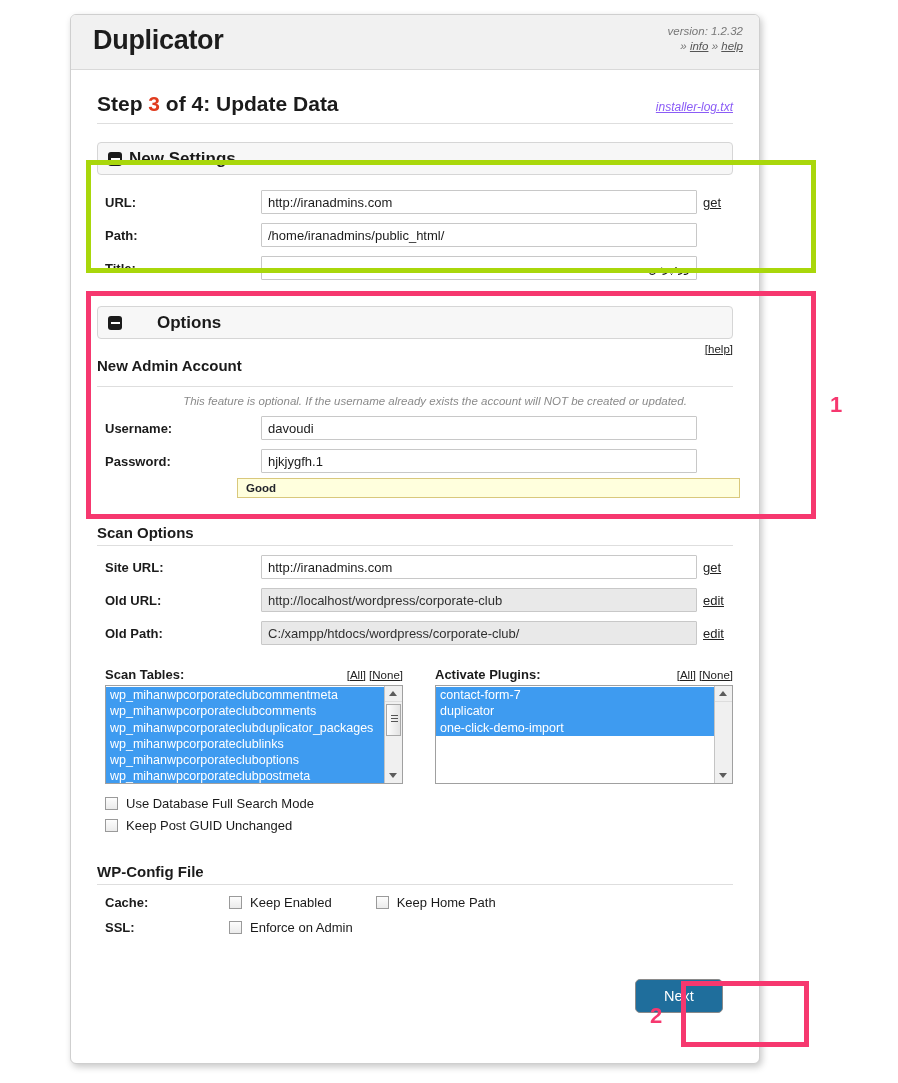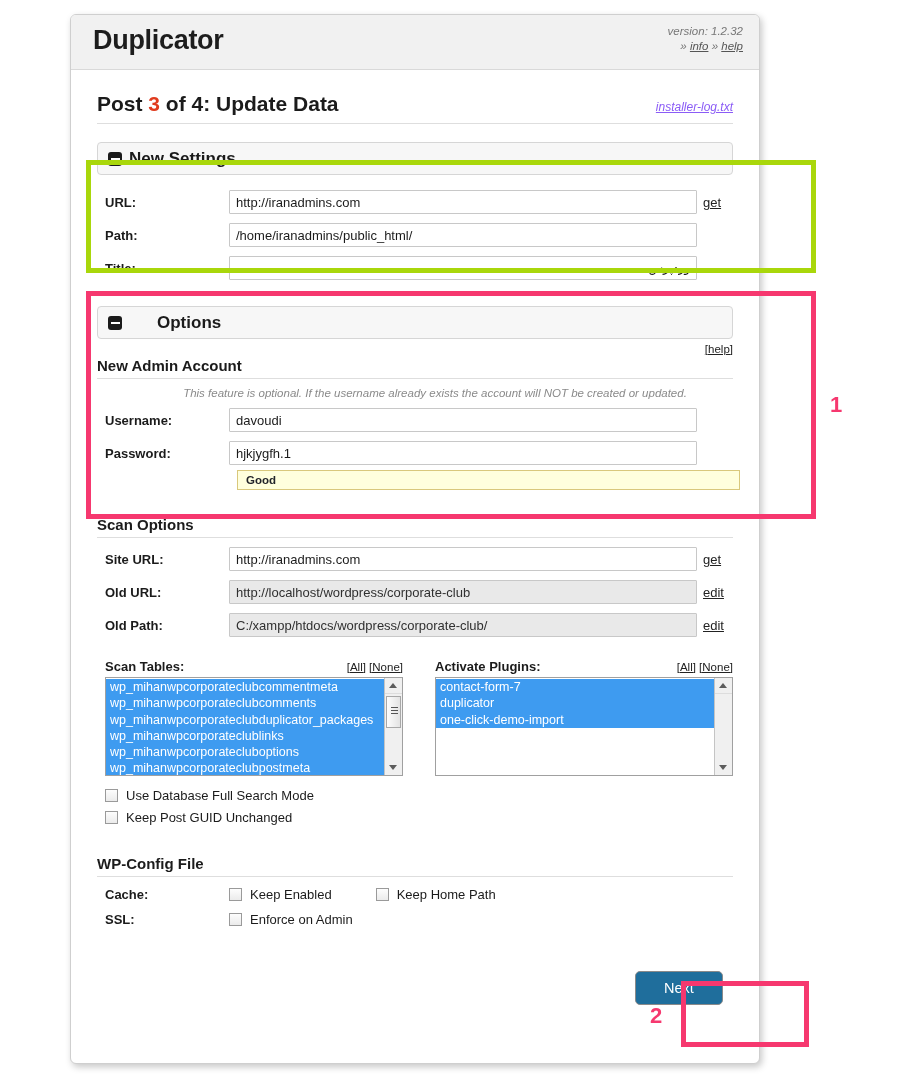--- a/index.html
+++ b/index.html
@@ -145,20 +145,21 @@
     flex: 1 1 auto;
     height: 24px;
     border: 1px solid #c8c8c8;
     background: #ffffff;
     font-family: "Liberation Sans", sans-serif;
     font-size: 13px;
     color: #1b1b1b;
     padding: 0 6px;
     box-sizing: border-box;
     border-radius: 1px;
+    margin-left: 32px;
   }
   .finput.readonly {
     background: #e9e9e9;
     color: #303030;
   }
   .finput.rtl { direction: rtl; text-align: right; font-size: 12px; }
   .side-link {
     flex: 0 0 auto;
     width: 30px;
     font-size: 13px;
@@ -172,21 +173,21 @@
     margin-top: 4px;
     font-size: 11.5px;
   }
   .help-line a { color: #222222; text-decoration: underline; }
 
   .sub-head {
     margin-top: 2px;
     font-size: 15px;
     font-weight: bold;
     color: #1b1b1b;
-    padding-bottom: 4px;
+    padding-bottom: 12px;
     border-bottom: 1px solid #dedede;
   }
   .note {
     margin: 8px 0 2px 0;
     font-size: 11.5px;
     font-style: italic;
     color: #8a8a8a;
     text-align: center;
     padding-left: 40px;
   }
@@ -388,21 +389,21 @@
         <a href="#">info</a>
         <span>»</span>
         <a href="#">help</a>
       </div>
     </div>
   </div>
 
   <div class="panel-body">
 
     <div class="step-row">
-      <div class="step-title"><span>Post </span><span class="step-num">3</span><span> of 4: Update Data</span></div>
+      <div class="step-title"><span>Step </span><span class="step-num">3</span><span> of 4: Update Data</span></div>
       <div class="step-log">
         <a href="#">installer-log.txt</a>
       </div>
     </div>
 
     <div class="sect-bar">
       <span class="toggle-icon"></span>
       <span class="sect-title">New Settings</span>
     </div>
 

